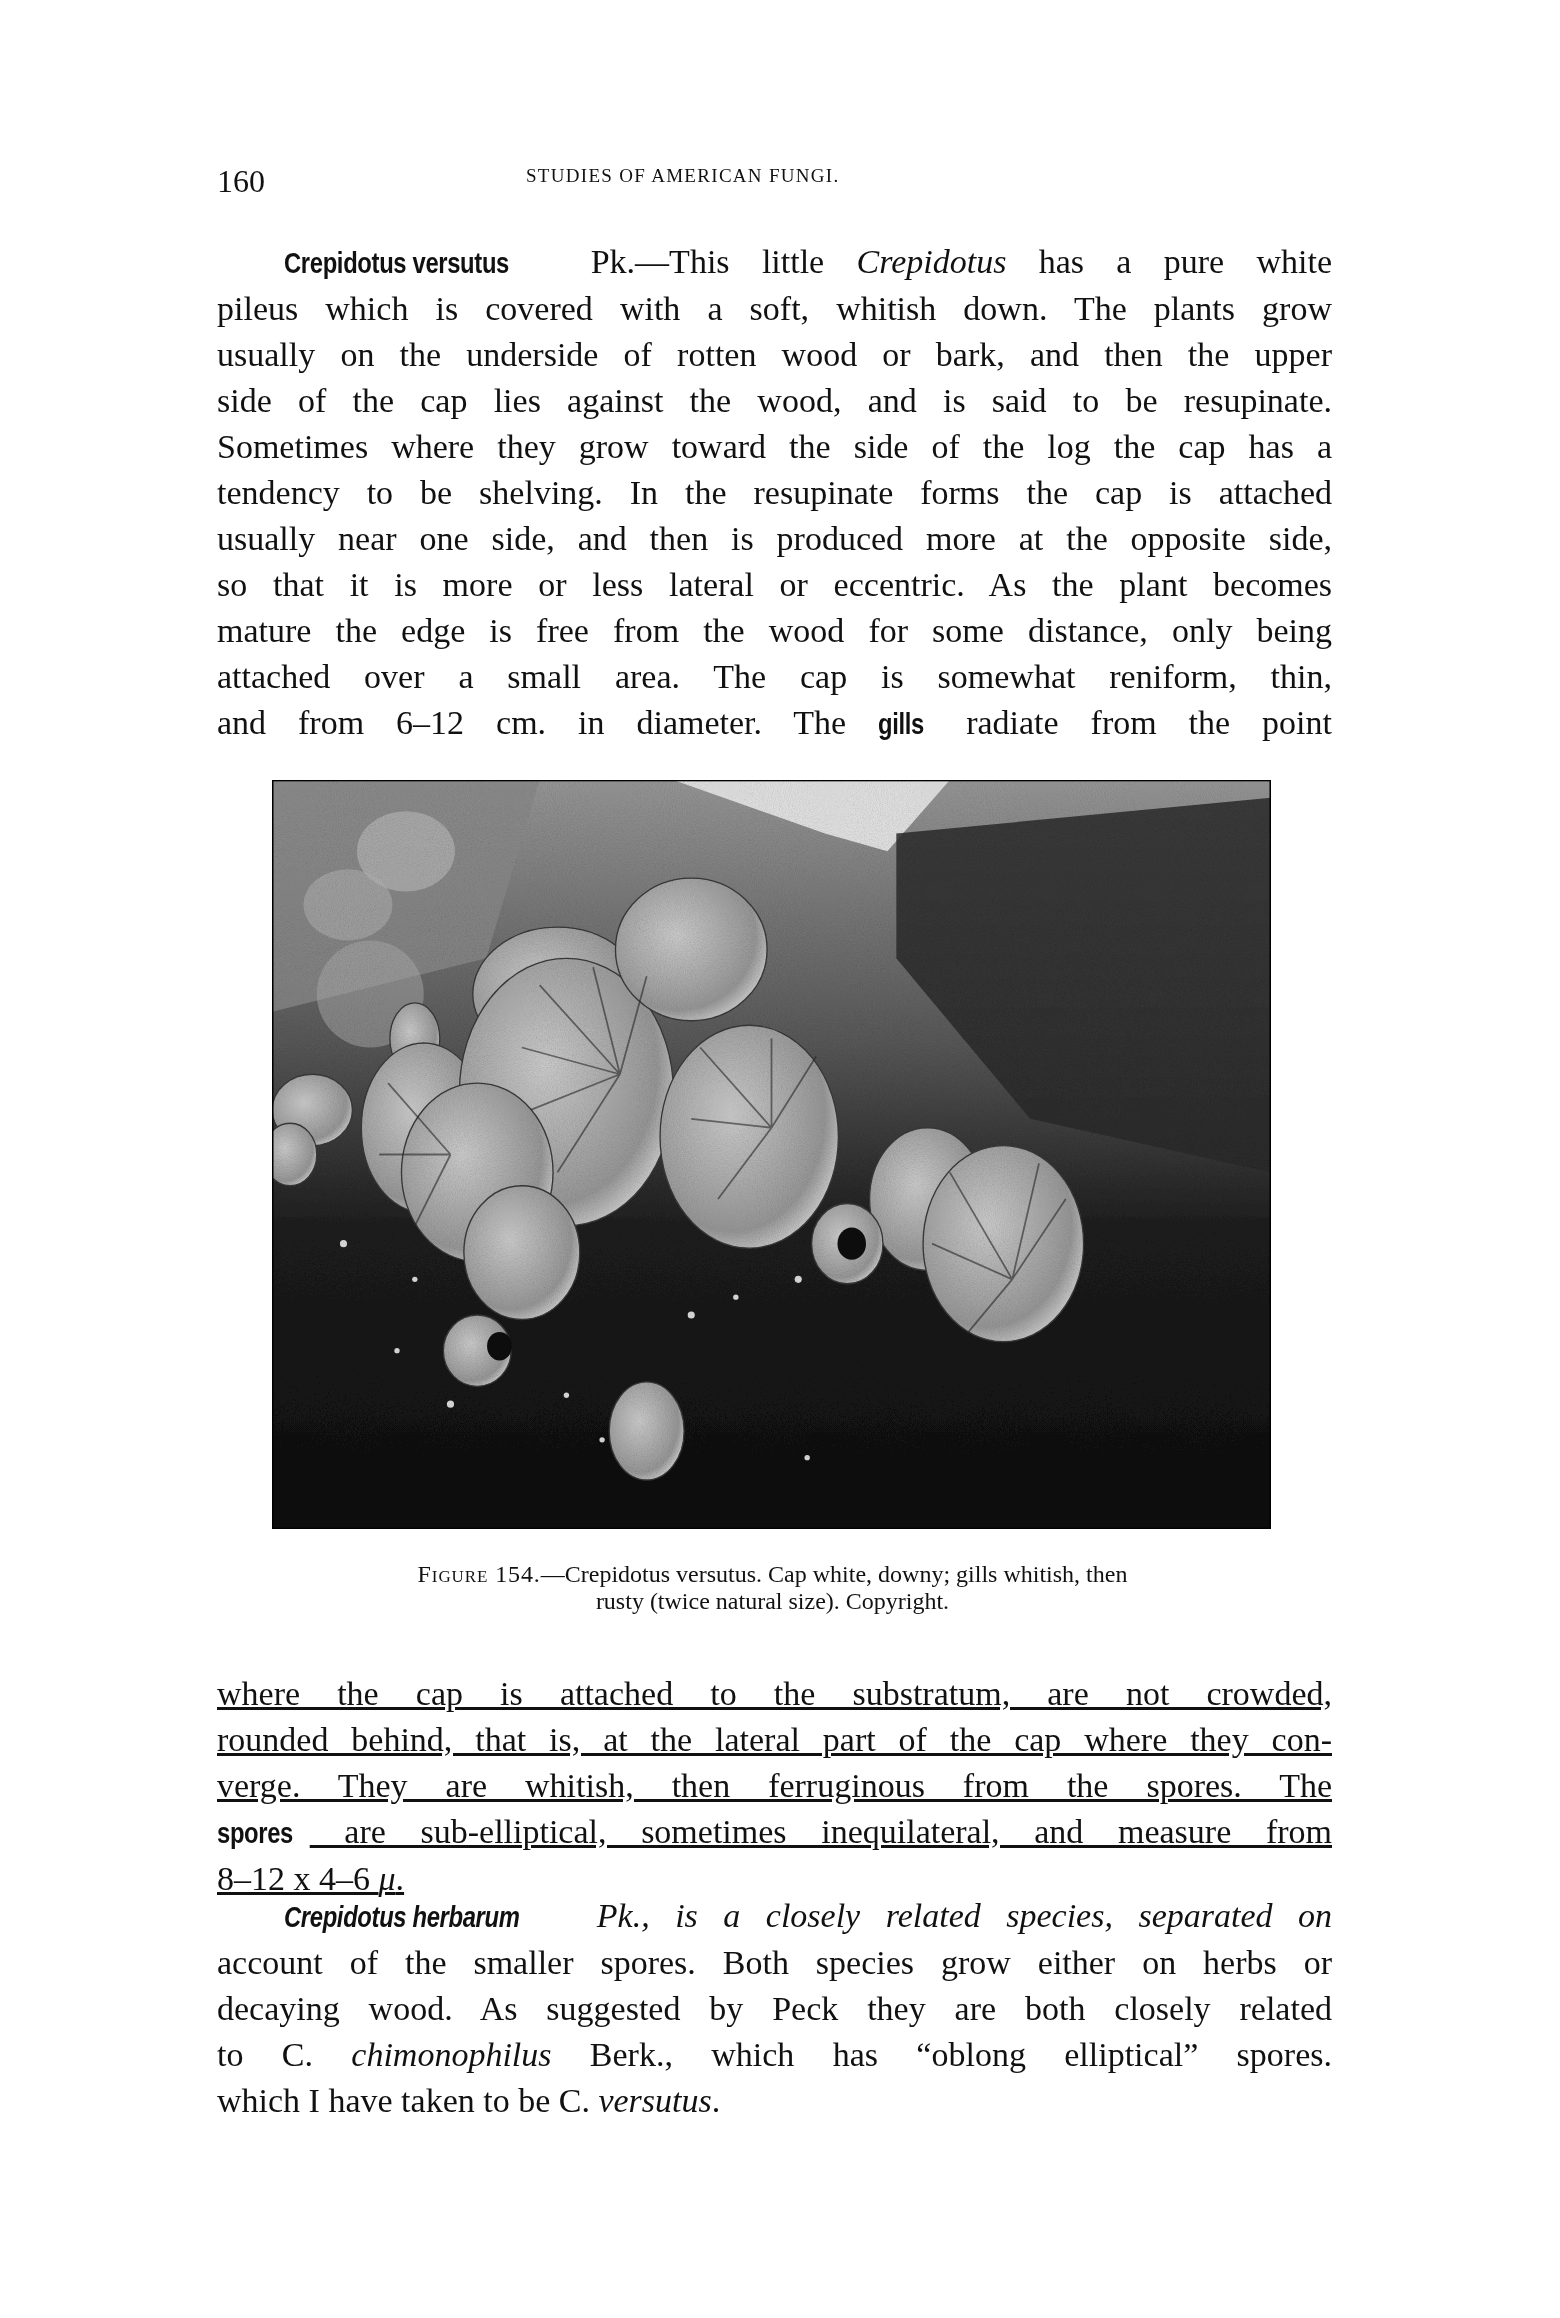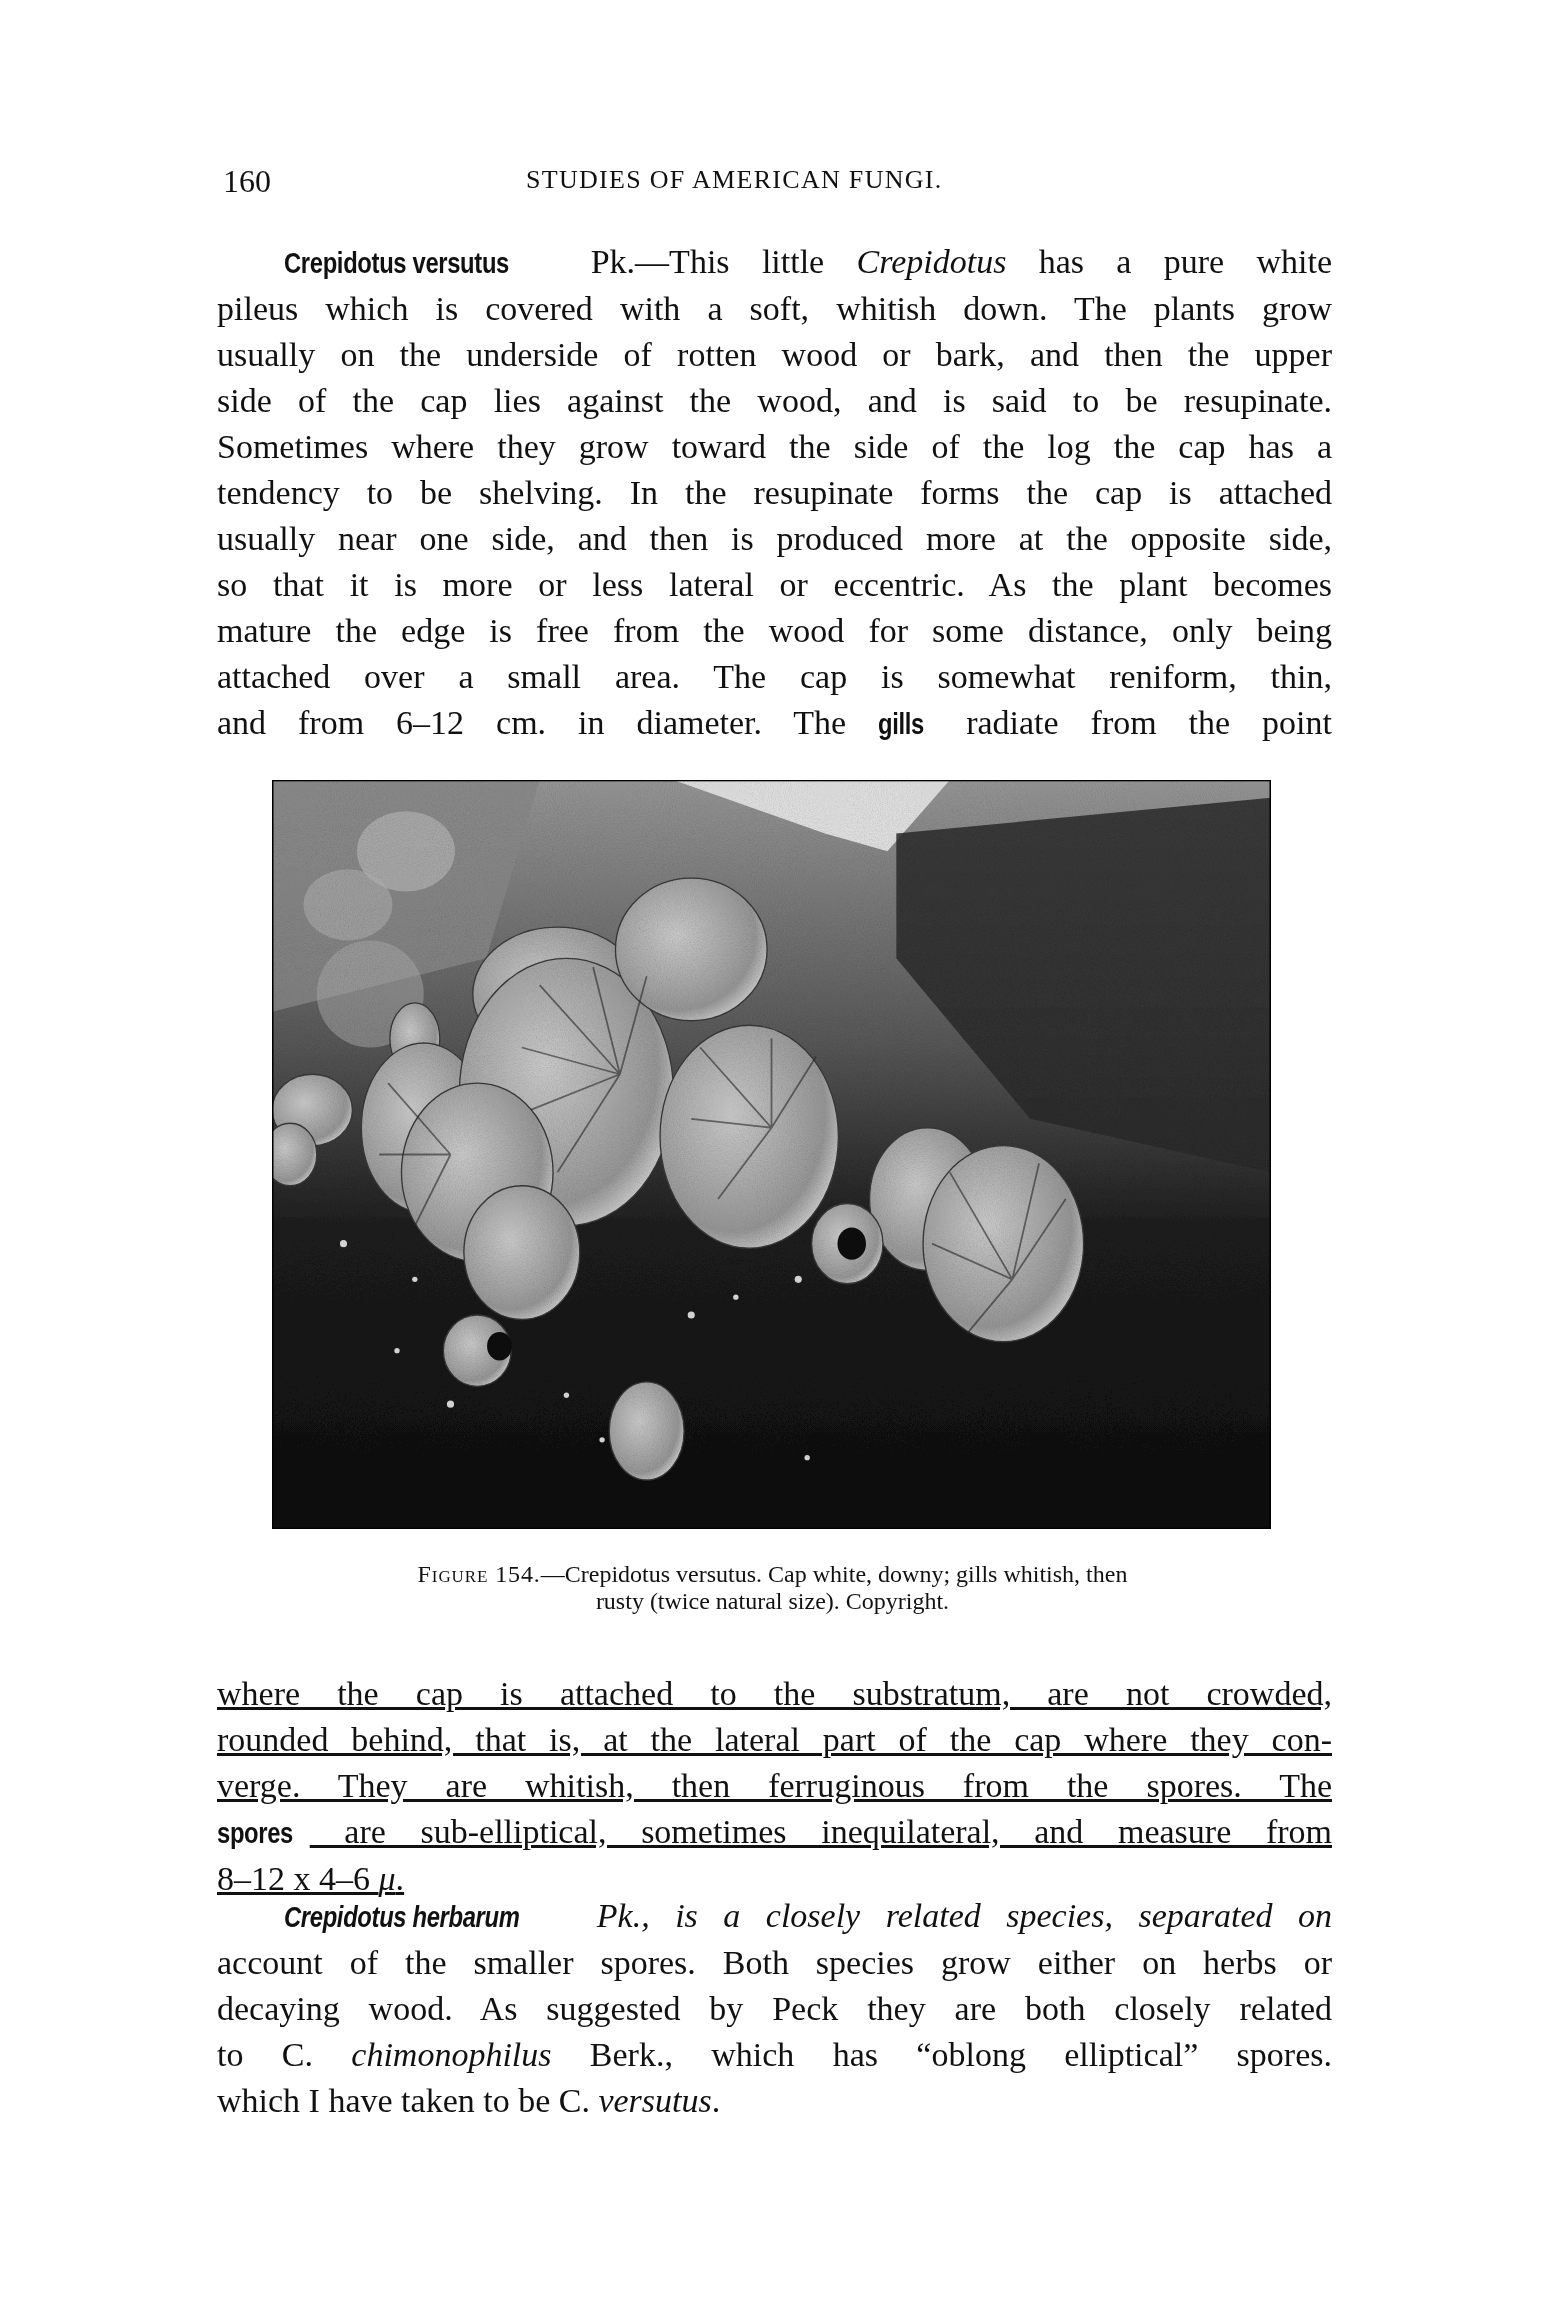--- a/index.html
+++ b/index.html
@@ -1,24 +1,24 @@
 <!DOCTYPE html>
 <html style="font-size:14.3px"><head>
 <meta charset="utf-8">
 <style>
   html, body { margin: 0; padding: 0; background: #ffffff; }
   body {
     width: 1561px; height: 2319px; position: relative; overflow: hidden;
     font-family: "Liberation Serif", "DejaVu Serif", serif; color: #111;
   }
   .page-number {
-    position: absolute; left: 223px; top: 163px; font-size: 32px; letter-spacing: 0px;
+    position: absolute; left: 217px; top: 163px; font-size: 32px; letter-spacing: 0px;
   }
   .running-head {
-    position: absolute; left: 526px; top: 165px; font-size: 26px; letter-spacing: 1.3px;
+    position: absolute; left: 526px; top: 165px; font-size: 19px; letter-spacing: 1.3px;
   }
   .para {
     position: absolute; left: 217px; width: 1115px;
     font-size: 34px; line-height: 46px;
     text-align: justify; text-align-last: left; margin: 0;
   }
   .para .line { display: block; text-align: justify; text-align-last: justify; white-space: nowrap; }
   .para .line.last { text-align-last: left; }
   .b { font-family: "Liberation Sans", "DejaVu Sans", sans-serif; font-weight: bold; font-size: 29px; letter-spacing: -0.4px; transform: scaleX(0.82); display: inline-block; transform-origin: left center; }
   .i { font-style: italic; margin-top: 21px; }

